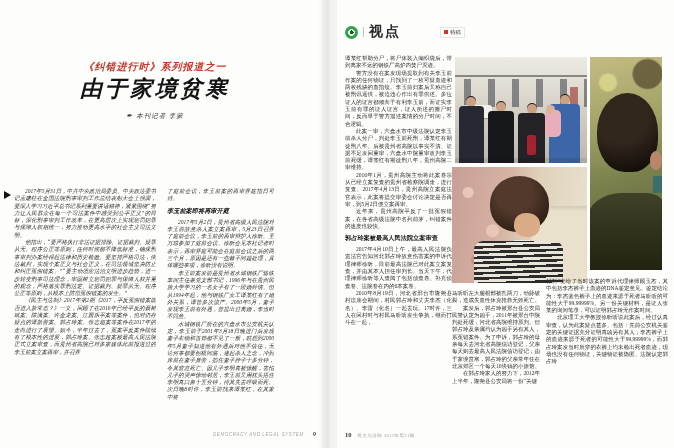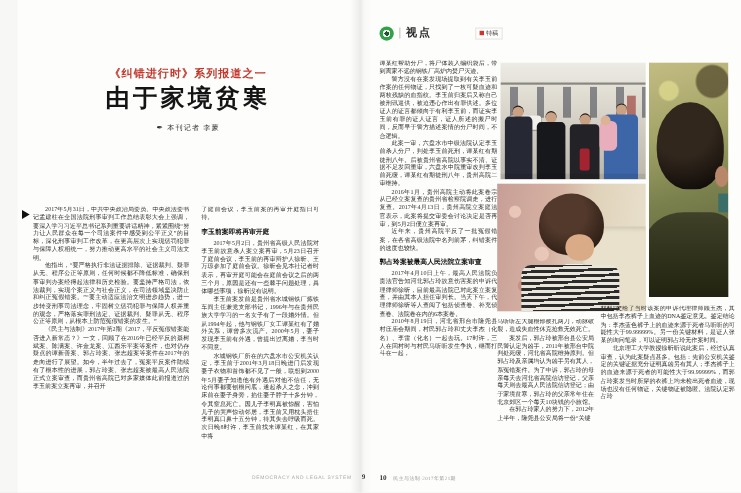--- a/index.html
+++ b/index.html
@@ -1,19 +1,19 @@
 <!DOCTYPE html>
 <html><head>
 <meta charset="utf-8">
 <style>
   html,body{margin:0;padding:0;background:#e9e9e7;}
   #spread{position:relative;width:674px;height:448px;background:#f7f7f5;overflow:hidden;
           font-family:"Liberation Serif","DejaVu Serif",serif;color:#2e2e2e;}
   .page{position:absolute;top:0;height:448px;background:#fdfdfc;}
-  #page-left{left:16px;width:322px;}
+  #page-left{left:0;width:322px;font-style:italic;}
   #page-right{left:337px;width:337px;}
   #gutter{position:absolute;left:318px;top:0;width:22px;height:448px;
           background:linear-gradient(90deg,rgba(0,0,0,0) 0%,rgba(0,0,0,0.07) 45%,rgba(0,0,0,0.02) 60%,rgba(0,0,0,0) 100%);}
   
   .tri{position:absolute;left:4px;top:191px;width:0;height:0;
        border-left:7px solid #111;border-top:4px solid transparent;border-bottom:4px solid transparent;}
   #series-title{position:absolute;left:30px;top:60px;width:250px;text-align:center;
        color:#c23a2e;font-size:10px;letter-spacing:1px;font-weight:bold;}
   #main-title{position:absolute;left:20px;top:74px;width:270px;text-align:center;
        color:#141414;font-size:22px;font-weight:700;letter-spacing:3px;
@@ -34,21 +34,21 @@
        align-items:baseline;gap:9px;}
   .footer-l .en{font-size:4.5px;color:#a8a8a6;letter-spacing:0.6px;
        font-family:"Liberation Sans","DejaVu Sans",sans-serif;}
   .footer-l .pg{font-size:6.5px;color:#444;font-weight:bold;}
   
   #rp-header{position:absolute;left:8px;top:23px;display:flex;align-items:center;gap:5px;}
   .logo{width:13px;height:13px;border-radius:50%;background:#33a04a;position:relative;}
   .logo::after{content:"";position:absolute;left:3px;top:3px;width:7px;height:7px;border-radius:50%;
        background:radial-gradient(circle at 50% 50%, #1c5a2c 0 2px, #ffffff 2px 3.5px, #33a04a 3.5px);}
   .hdr-div{width:1px;height:10px;background:#c2c2c0;}
-  .hdr-sec{font-size:10px;font-weight:bold;color:#2a2a2a;letter-spacing:2px;
+  .hdr-sec{font-size:14px;font-weight:bold;color:#2a2a2a;letter-spacing:2px;
        font-family:"Liberation Sans","DejaVu Sans",sans-serif;}
   .hdr-tag{margin-left:34px;display:flex;align-items:center;gap:2px;border:1px solid #e4e4e2;
        padding:1px 3px;font-size:5.5px;color:#3a3a3a;
        font-family:"Liberation Sans","DejaVu Sans",sans-serif;}
   .hdr-tag .dot{width:4px;height:4px;background:#d0342c;}
   
   .c-r1{position:absolute;left:8px;top:55px;width:107px;height:374px;overflow:hidden;}
   .c-r2{position:absolute;left:115px;top:290px;width:88px;height:150px;overflow:hidden;}
   .c-r3{position:absolute;left:209px;top:278px;width:122px;height:162px;overflow:hidden;}
   .footer-r{position:absolute;left:8px;top:431px;display:flex;align-items:baseline;gap:6px;}

